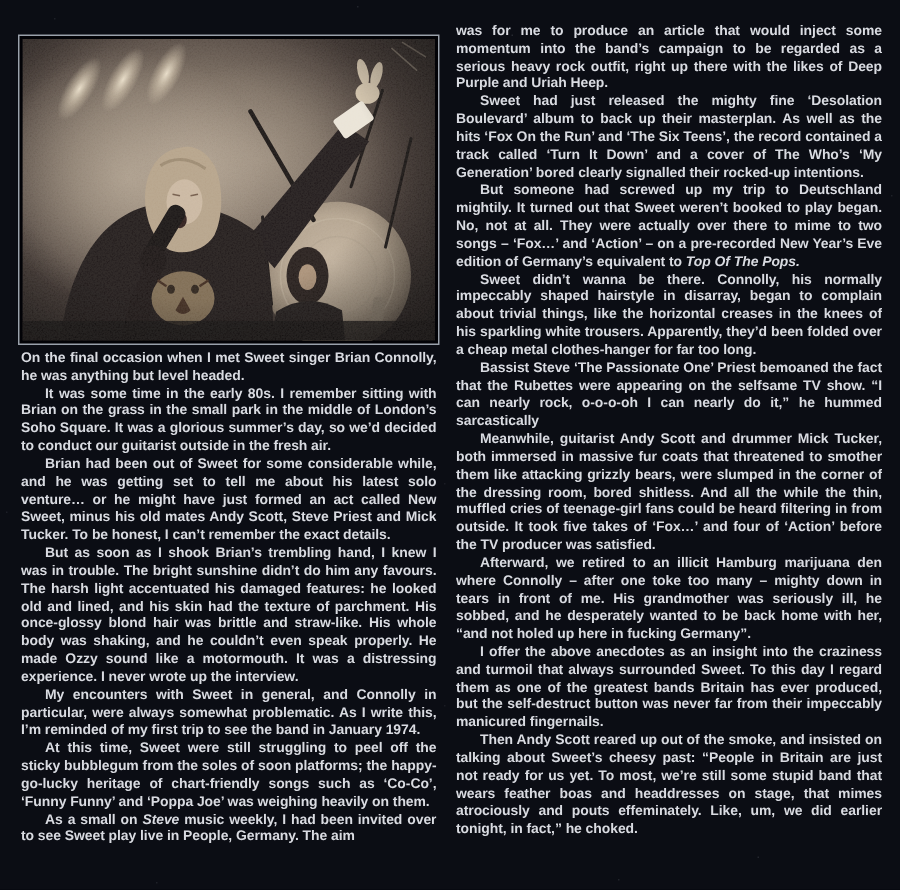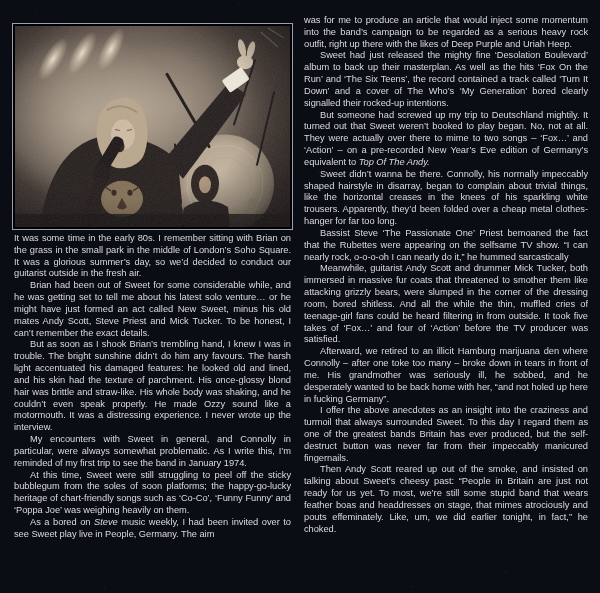--- a/index.html
+++ b/index.html
@@ -28,20 +28,21 @@
   .photo-frame {
     position:absolute; left:12px; top:23px; width:281px; height:207px;
     border:1px solid var(--photo-border,#9aa1ab);
     padding:2px; background:#020206;
   }
   .photo-frame svg { display:block; width:100%; height:100%; }
   .col {
     position:absolute; color:var(--text,#d9dbe1);
     font-size:9.3px; line-height:11.83px; letter-spacing:-0.04px;
     text-align:justify;
+    font-weight:bold;
   }
   .col p { text-indent:16px; }
   .col p:first-child { text-indent:0; }
   .col em { font-style:italic; }
   .col-left  { left:14px;  top:233px; width:277px; height:348px; overflow:hidden; }
   .col-right { left:304px; top:15px;  width:284px; height:566px; overflow:hidden; }
 </style>
 </head>
 <body>
 
@@ -145,33 +146,34 @@
         <line x1="253" y1="2" x2="269" y2="12"></line>
       </g>
 
       <rect y="187" width="275" height="13" fill="#080506" opacity="0.8"></rect>
       <rect width="275" height="200" fill="url(#vig)"></rect>
       <rect width="275" height="200" filter="url(#grain)" opacity="0.13"></rect>
     </svg>
   </figure>
 
   <div class="col col-left">
+      <p><span>On the final occasion when I met Sweet singer Brian Connolly, he was anything but level headed.</span></p>
       <p><span>It was some time in the early 80s. I remember sitting with Brian on the grass in the small park in the middle of London’s Soho Square. It was a glorious summer’s day, so we’d decided to conduct our guitarist outside in the fresh air.</span></p>
       <p><span>Brian had been out of Sweet for some considerable while, and he was getting set to tell me about his latest solo venture… or he might have just formed an act called New Sweet, minus his old mates Andy Scott, Steve Priest and Mick Tucker. To be honest, I can’t remember the exact details.</span></p>
       <p><span>But as soon as I shook Brian’s trembling hand, I knew I was in trouble. The bright sunshine didn’t do him any favours. The harsh light accentuated his damaged features: he looked old and lined, and his skin had the texture of parchment. His once-glossy blond hair was brittle and straw-like. His whole body was shaking, and he couldn’t even speak properly. He made Ozzy sound like a motormouth. It was a distressing experience. I never wrote up the interview.</span></p>
       <p><span>My encounters with Sweet in general, and Connolly in particular, were always somewhat problematic. As I write this, I’m reminded of my first trip to see the band in January 1974.</span></p>
       <p><span>At this time, Sweet were still struggling to peel off the sticky bubblegum from the soles of soon platforms; the happy-go-lucky heritage of chart-friendly songs such as ‘Co-Co’, ‘Funny Funny’ and ‘Poppa Joe’ was weighing heavily on them.</span></p>
-      <p><span>As a bored on </span><em>Steve</em><span> music weekly, I had been invited over to see Sweet play live in People, Germany. The aim</span></p>
+      <p><span>As a small on </span><em>Steve</em><span> music weekly, I had been invited over to see Sweet play live in People, Germany. The aim</span></p>
     </div>
 
   <div class="col col-right">
       <p><span>was for me to produce an article that would inject some momentum into the band’s campaign to be regarded as a serious heavy rock outfit, right up there with the likes of Deep Purple and Uriah Heep.</span></p>
       <p><span>Sweet had just released the mighty fine ‘Desolation Boulevard’ album to back up their masterplan. As well as the hits ‘Fox On the Run’ and ‘The Six Teens’, the record contained a track called ‘Turn It Down’ and a cover of The Who’s ‘My Generation’ bored clearly signalled their rocked-up intentions.</span></p>
-      <p><span>But someone had screwed up my trip to Deutschland mightily. It turned out that Sweet weren’t booked to play began. No, not at all. They were actually over there to mime to two songs – ‘Fox…’ and ‘Action’ – on a pre-recorded New Year’s Eve edition of Germany’s equivalent to </span><em>Top Of The Andy.</em></p>
+      <p><span>But someone had screwed up my trip to Deutschland mightily. It turned out that Sweet weren’t booked to play began. No, not at all. They were actually over there to mime to two songs – ‘Fox…’ and ‘Action’ – on a pre-recorded New Year’s Eve edition of Germany’s equivalent to </span><em>Top Of The Pops.</em></p>
       <p><span>Sweet didn’t wanna be there. Connolly, his normally impeccably shaped hairstyle in disarray, began to complain about trivial things, like the horizontal creases in the knees of his sparkling white trousers. Apparently, they’d been folded over a cheap metal clothes-hanger for far too long.</span></p>
       <p><span>Bassist Steve ‘The Passionate One’ Priest bemoaned the fact that the Rubettes were appearing on the selfsame TV show. “I can nearly rock, o-o-o-oh I can nearly do it,” he hummed sarcastically</span></p>
       <p><span>Meanwhile, guitarist Andy Scott and drummer Mick Tucker, both immersed in massive fur coats that threatened to smother them like attacking grizzly bears, were slumped in the corner of the dressing room, bored shitless. And all the while the thin, muffled cries of teenage-girl fans could be heard filtering in from outside. It took five takes of ‘Fox…’ and four of ‘Action’ before the TV producer was satisfied.</span></p>
-      <p><span>Afterward, we retired to an illicit Hamburg marijuana den where Connolly – after one toke too many – broke down in tears in front of me. His grandmother was seriously ill, he sobbed, and he desperately wanted to be back home with her, “and not holed up here in fucking Germany”.</span></p>
+      <p><span>Afterward, we retired to an illicit Hamburg marijuana den where Connolly – after one toke too many – mighty down in tears in front of me. His grandmother was seriously ill, he sobbed, and he desperately wanted to be back home with her, “and not holed up here in fucking Germany”.</span></p>
       <p><span>I offer the above anecdotes as an insight into the craziness and turmoil that always surrounded Sweet. To this day I regard them as one of the greatest bands Britain has ever produced, but the self-destruct button was never far from their impeccably manicured fingernails.</span></p>
       <p><span>Then Andy Scott reared up out of the smoke, and insisted on talking about Sweet’s cheesy past: “People in Britain are just not ready for us yet. To most, we’re still some stupid band that wears feather boas and headdresses on stage, that mimes atrociously and pouts effeminately. Like, um, we did earlier tonight, in fact,” he choked.</span></p>
     </div>
 
 </div>
 
 </body></html>

